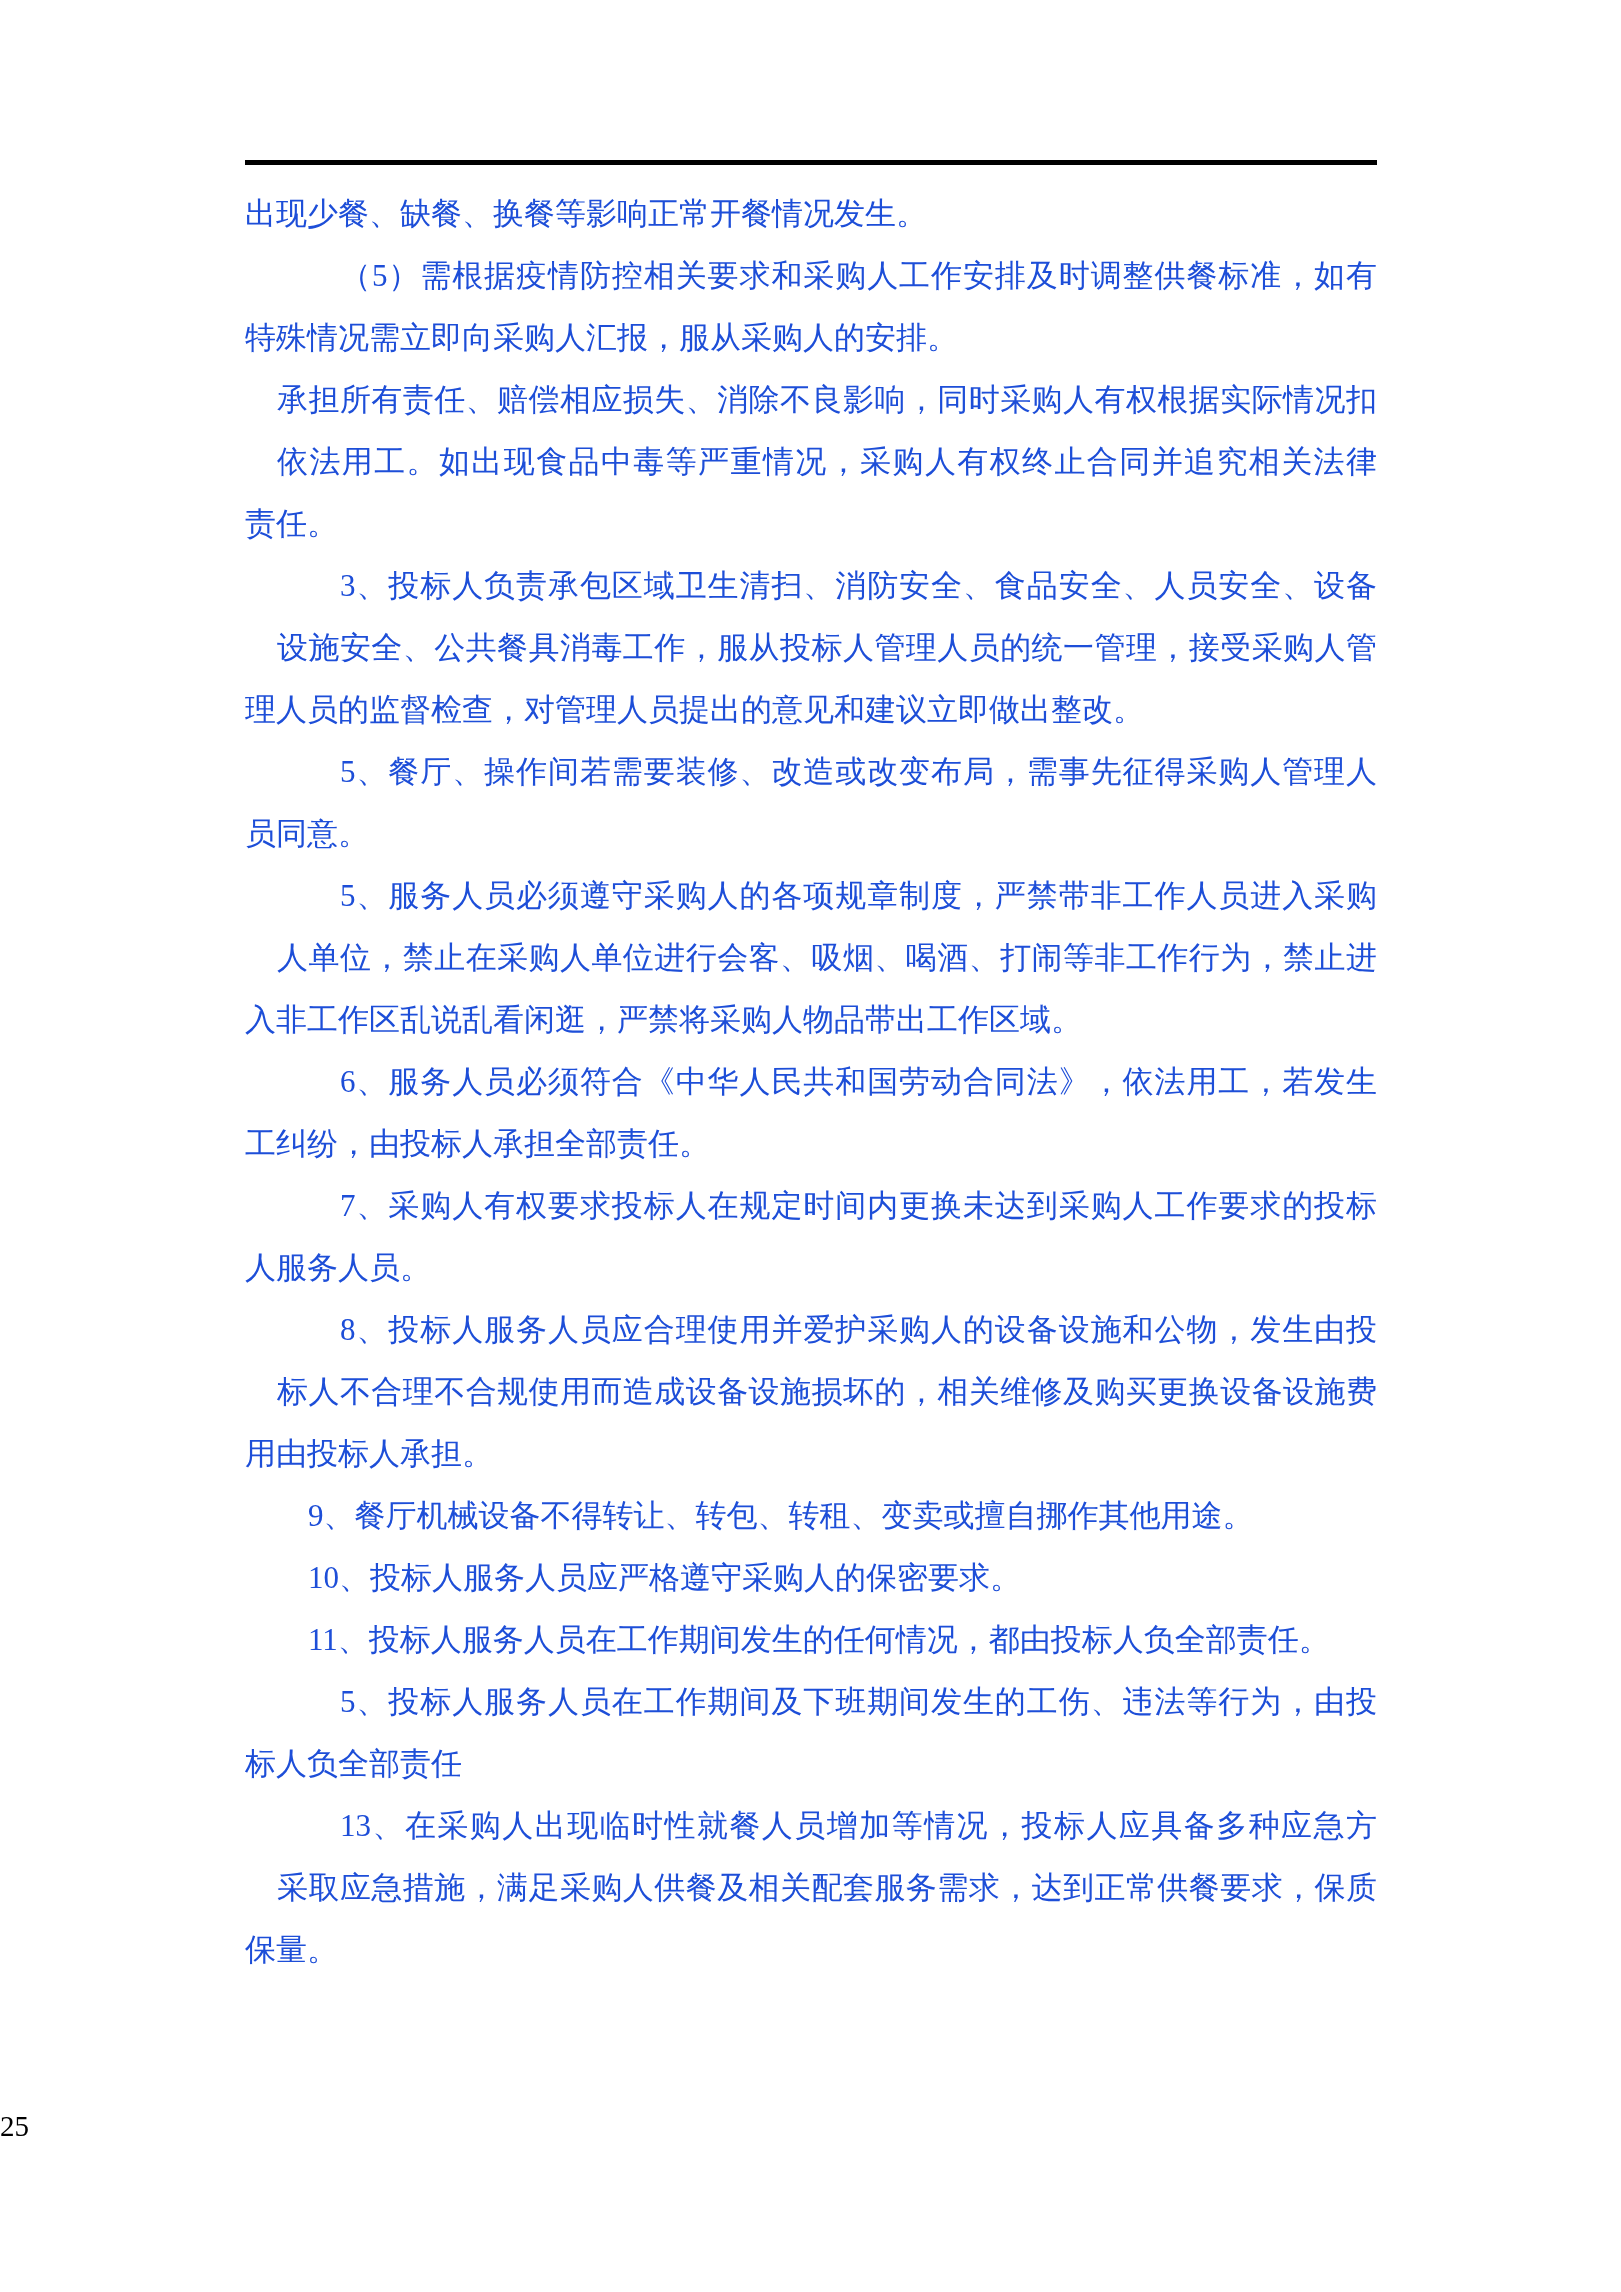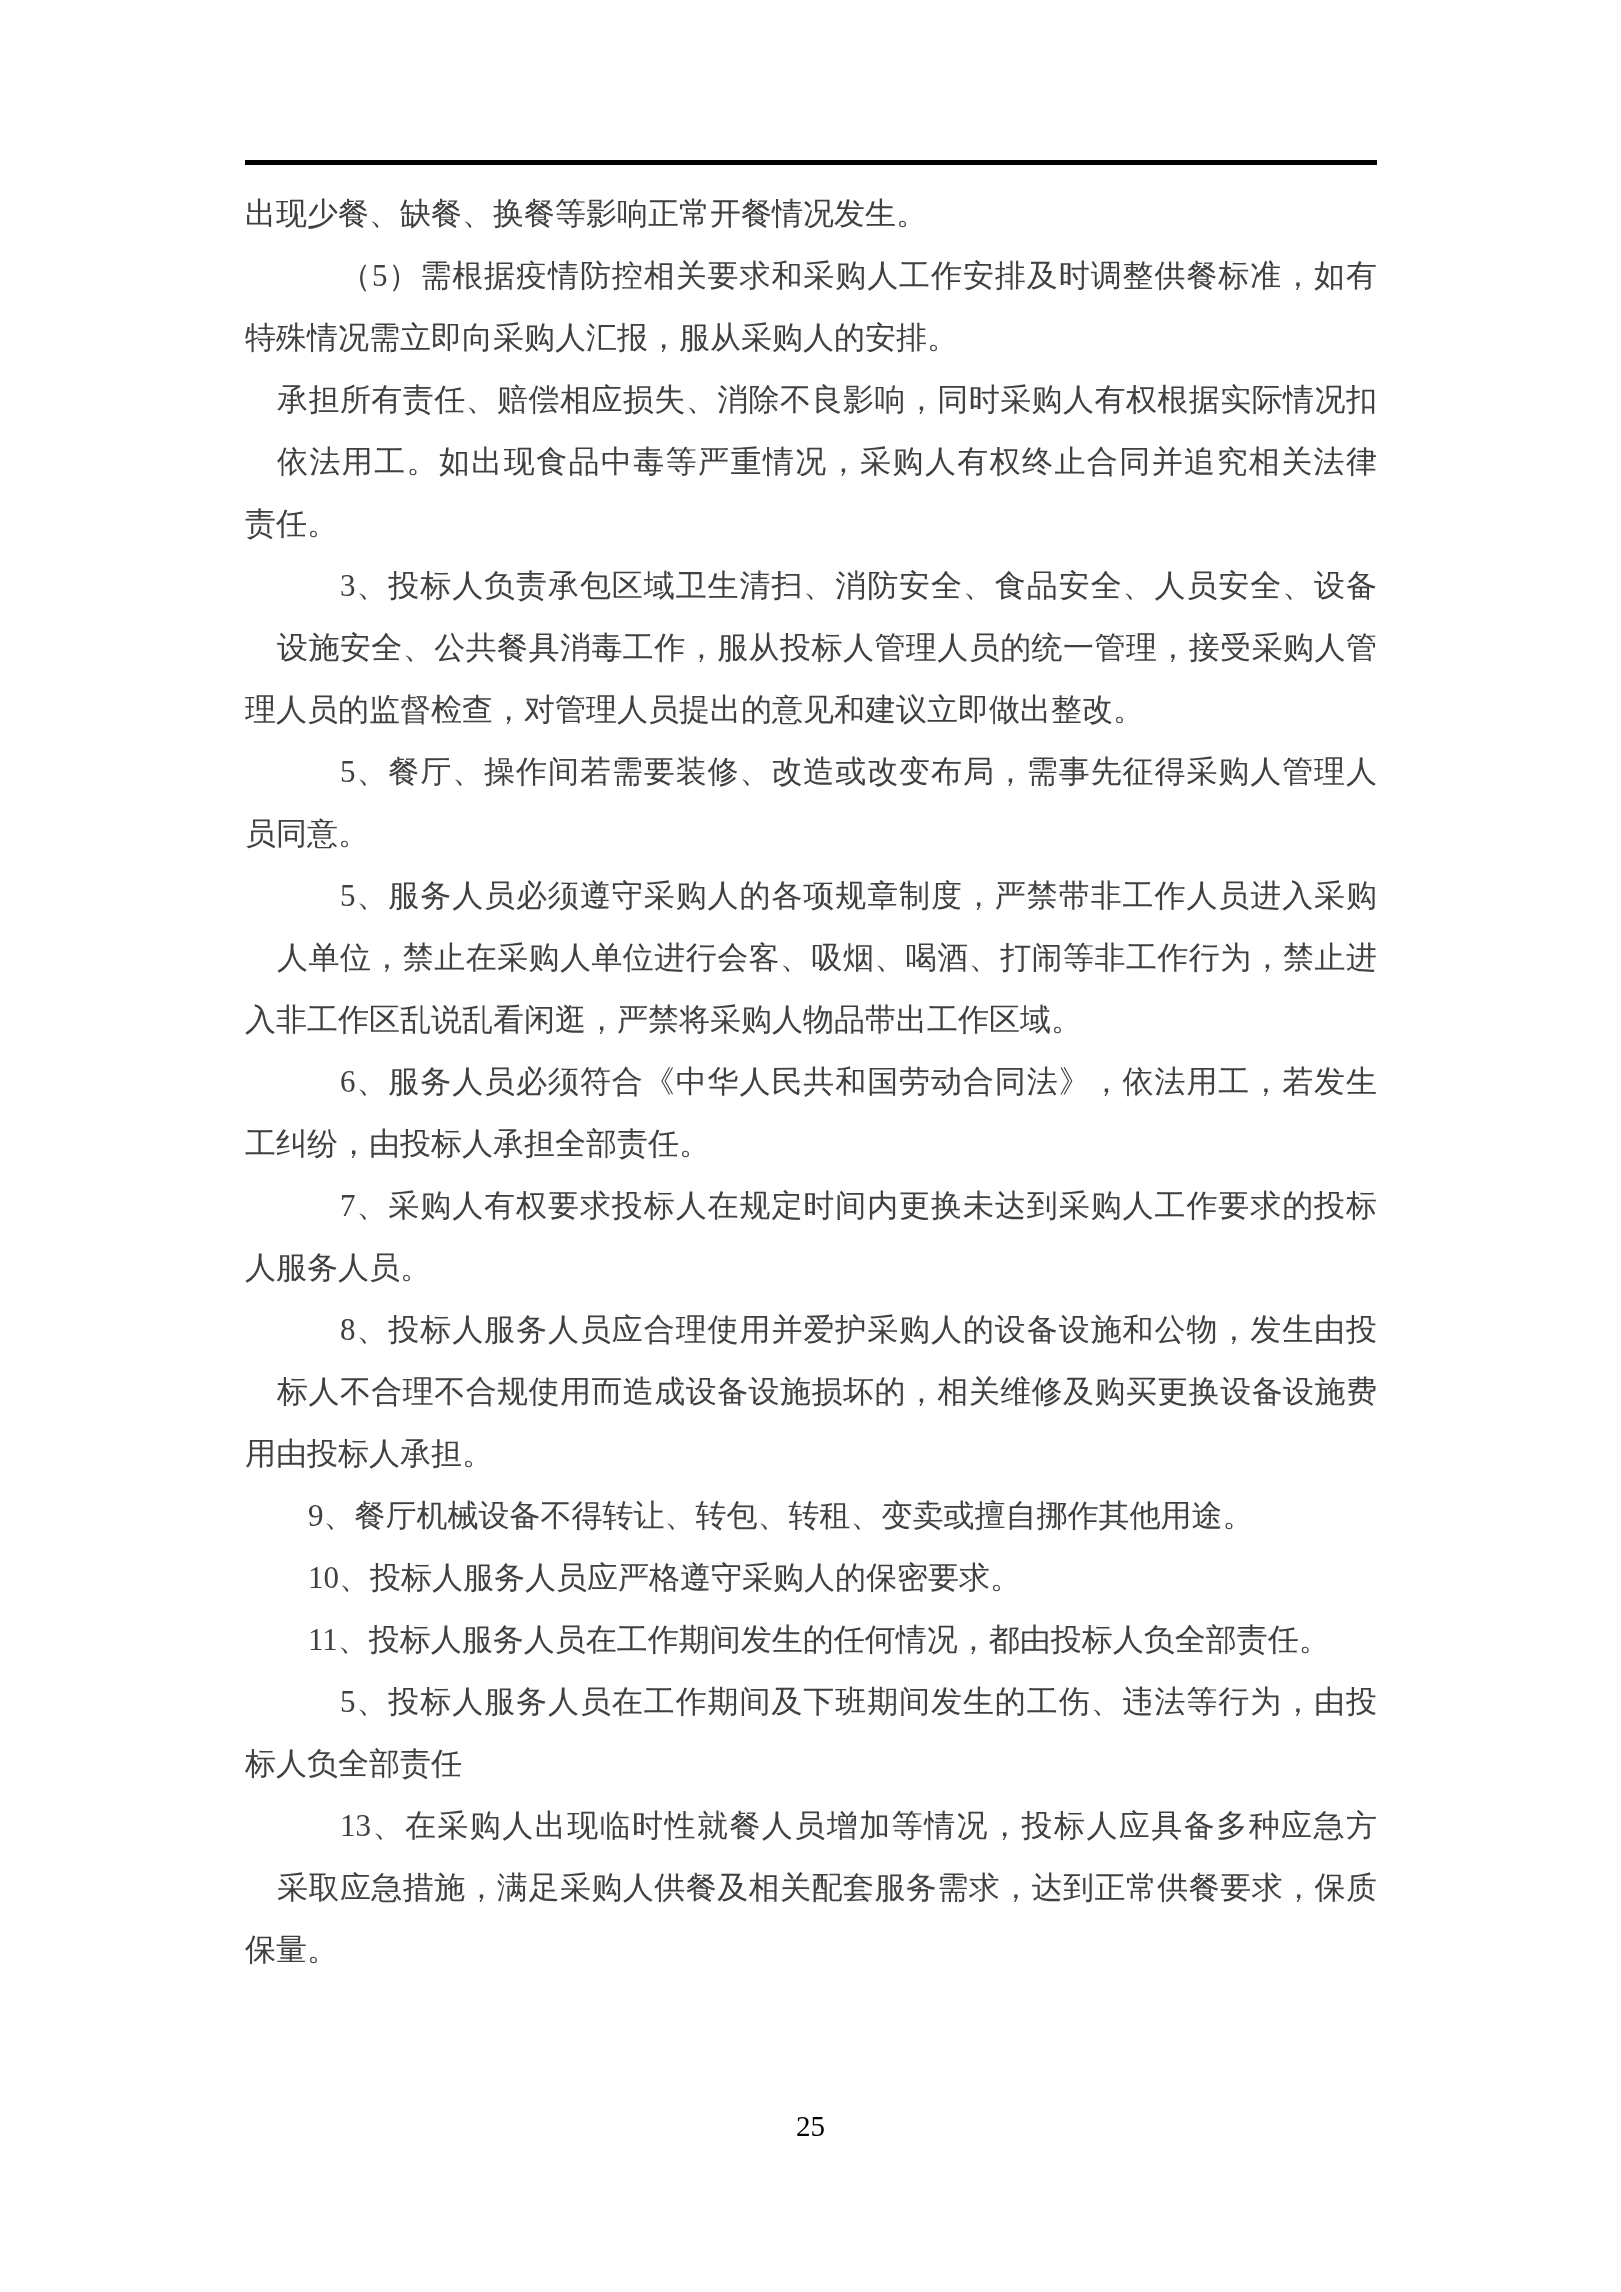--- a/index.html
+++ b/index.html
@@ -27,36 +27,35 @@
     height: 4.9px;
     background: #000000;
   }
   .content {
     position: absolute;
     left: 245px;
     top: 183px;
     width: 1132px;
     font-size: 31px;
     line-height: 62px;
-    color: #404040;
+    color: #1d4ed8;
   }
   .ln {
     height: 62px;
     overflow: hidden;
     text-align: justify;
     text-justify: inter-character;
   }
   .ln.fill { text-align-last: justify; margin-left: 32px; }
   .ln.ind { text-indent: 63px; }
   .page-number {
     position: absolute;
     left: 0;
     top: 2107px;
     width: 1621px;
-    text-align: center;
     font-size: 29px;
     line-height: 39px;
     color: #000000;
   }
 </style>
 </head>
 <body>
 
 <div class="page">
   <div class="header-rule"></div>

